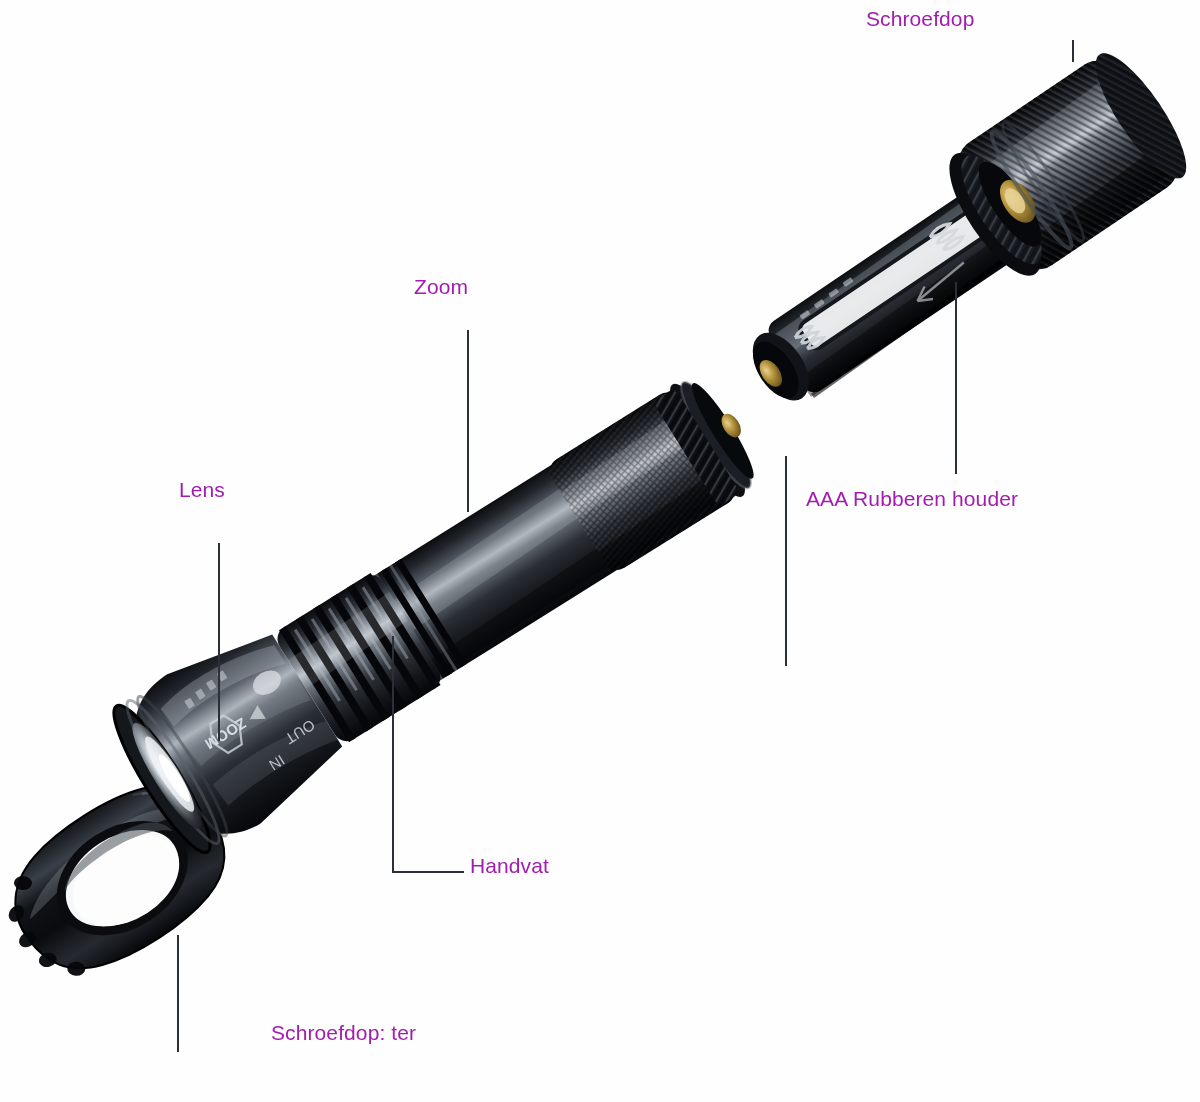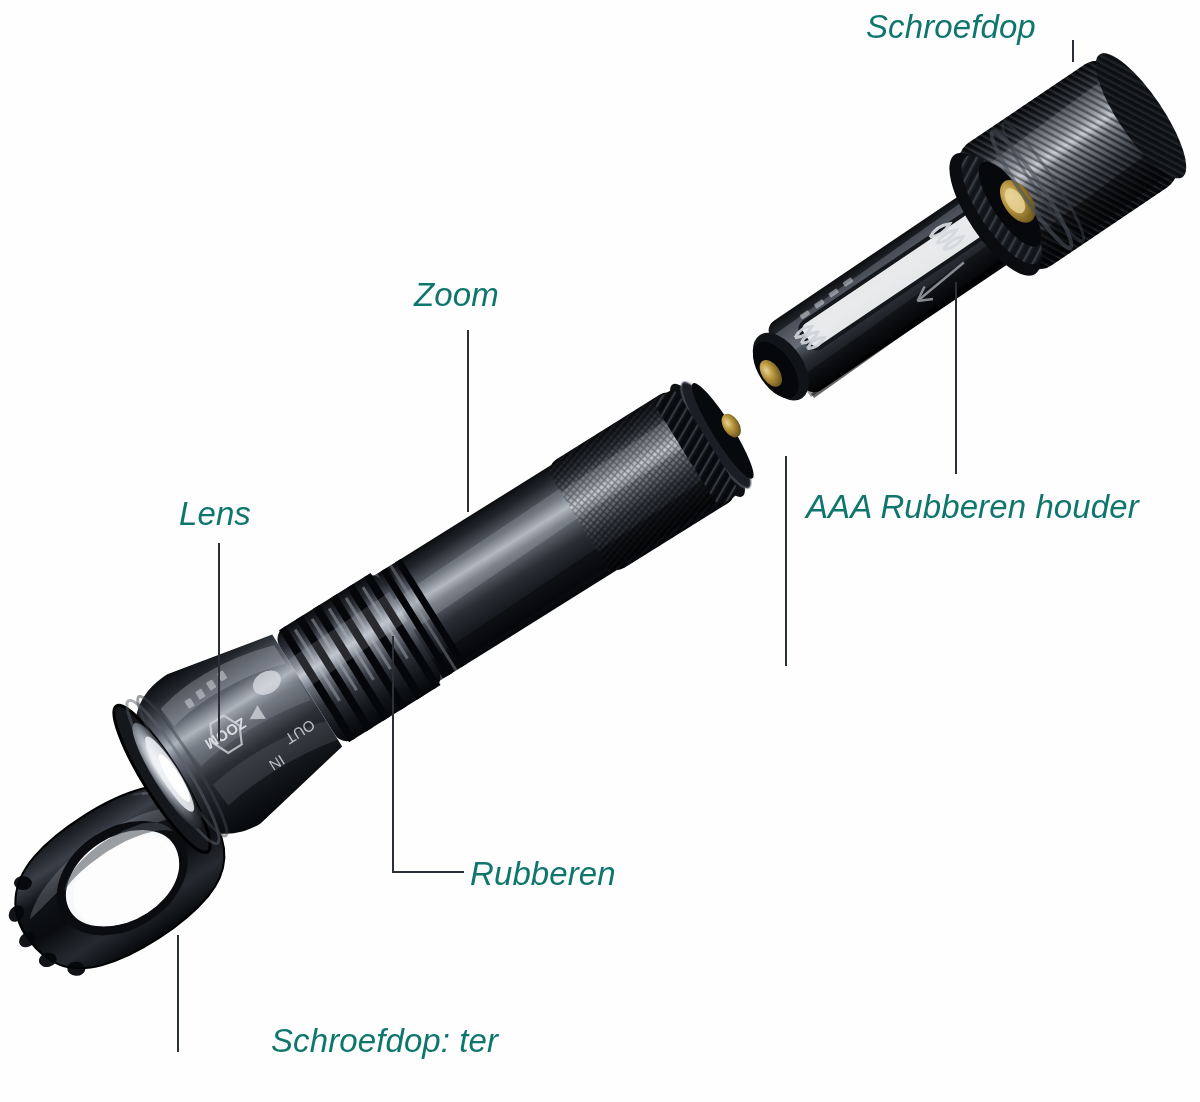--- a/index.html
+++ b/index.html
@@ -11,28 +11,27 @@
     overflow:hidden;
     position:relative;
   }
   #stage{
     position:absolute;left:0;top:0;width:1200px;height:1102px;
     background:#fefefe;
   }
   
   .label{
     position:absolute;
-    color:#0f766e;
+    color:#a21caf;
     font-family:"Liberation Sans", sans-serif;
-    font-size:33px;
+    font-size:21px;
     line-height:1.28;
     letter-spacing:.1px;
     white-space:pre;
     font-weight:400;
-    font-style:italic;
   }
   .label.two-line{white-space:normal;}
   
   .leader{position:absolute;background:#2b3038;}
   .leader.v{width:2px;}
   .leader.h{height:2px;}
   
   #art{position:absolute;left:0;top:0;width:1200px;height:1102px;}
 </style>
 </head>
@@ -337,22 +336,22 @@
   <div class="leader v" style="left:392px;top:636px;height:236px;"></div>
   <div class="leader h" style="left:392px;top:871px;width:72px;"></div>
   <div class="leader v" style="left:177px;top:935px;height:117px;"></div>
 
   <div class="label" style="left:866px;top:6px;">Schroefdop</div>
 
   <div class="label" style="left:414px;top:274px;">Zoom</div>
 
   <div class="label" style="left:806px;top:486px;">AAA Rubberen houder</div>
 
-  <div class="label" style="left:179px;top:493px;">Lens</div>
-
-
-  <div class="label" style="left:470px;top:853px;">Rubberen</div>
+  <div class="label" style="left:179px;top:477px;">Lens</div>
+
+
+  <div class="label" style="left:470px;top:853px;">Handvat</div>
 
   <div class="label two-line" style="left:271px;top:1020px;width:330px;">
     <span>Schroefdop: ter</span><br>
   </div>
 
 </div>
 
 </body></html>

